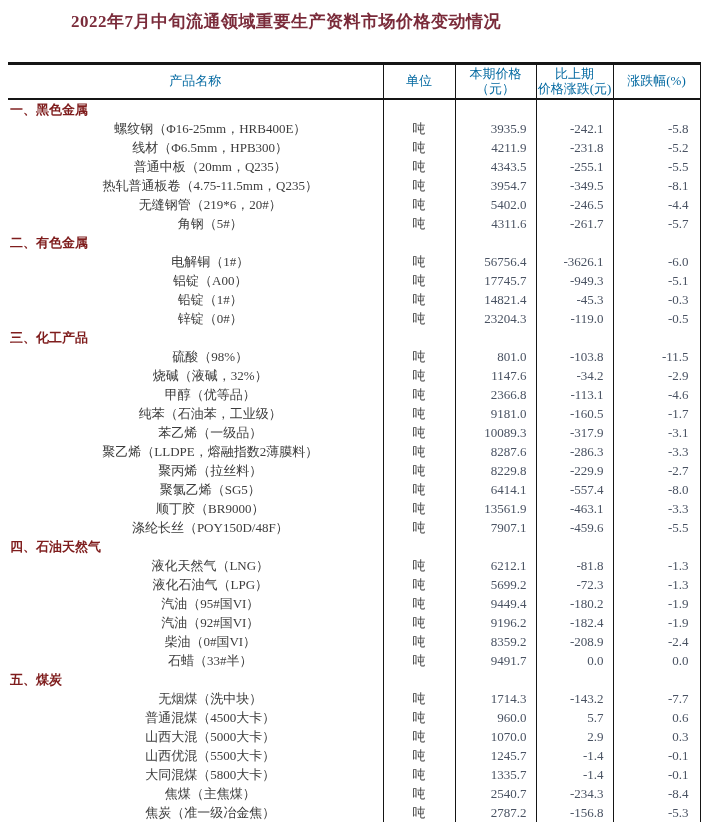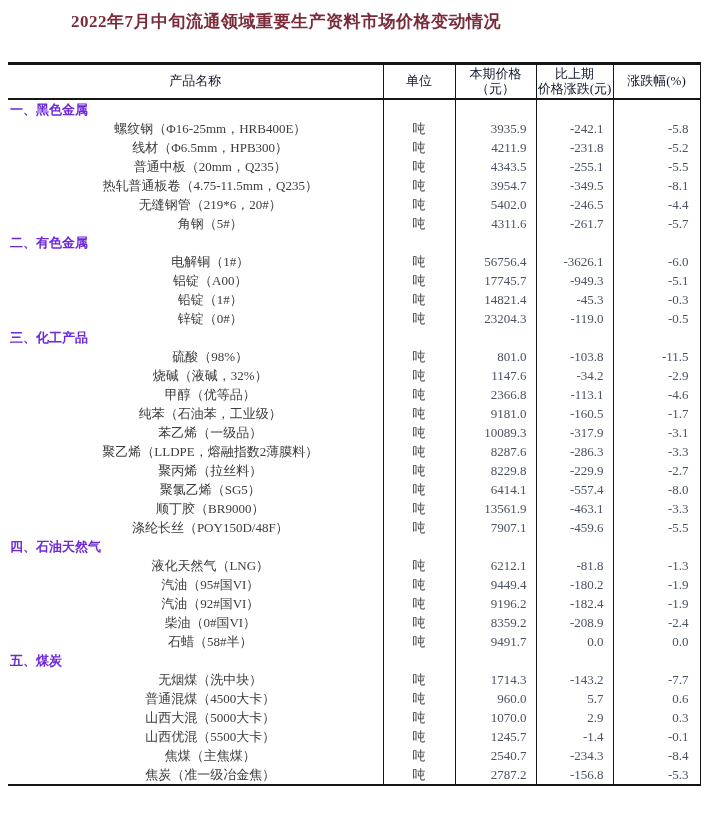--- a/index.html
+++ b/index.html
@@ -11,29 +11,29 @@
     position:absolute;top:10px;left:0;width:572px;text-align:center;
     font-size:17px;font-weight:bold;color:#7a2b3a;letter-spacing:.5px;
   }
   table.price-table{
     position:absolute;left:8px;top:62px;width:692px;
     border-collapse:collapse;table-layout:fixed;
     border-top:3px solid #151515;border-bottom:2px solid #151515;
   }
   .price-table th{
     height:33px;padding:0;text-align:center;vertical-align:middle;
-    font-size:13px;font-weight:normal;color:#0f172a;line-height:1.15;
+    font-size:13px;font-weight:normal;color:#0369a1;line-height:1.15;
     border-bottom:2px solid #151515;
   }
   .price-table td{height:19px;padding:0;font-size:13px;line-height:19px;white-space:nowrap;overflow:hidden;}
   .price-table th + th, .price-table td + td{border-left:1px solid #151515;}
   .price-table th:last-child, .price-table td:last-child{border-right:1px solid #151515;}
   td.name{color:#3c3c3c;}
   td.item-name{padding-left:30px;text-align:center;}
-  td.section-name{font-weight:bold;color:#6d28d9;padding-left:2px;font-size:13px;}
+  td.section-name{font-weight:bold;color:#7f1d1d;padding-left:2px;font-size:13px;}
   td.unit{text-align:center;color:#3c3c3c;}
   td.num{text-align:right;color:#495262;}
   td.price{padding-right:9px;}
   td.change{padding-right:9px;padding-left:6px;}
   td.pct{padding-right:11px;margin-top:15px;}
 </style>
 </head>
 <body>
 
 <div class="page-title">2022年7月中旬流通领域重要生产资料市场价格变动情况</div>
@@ -231,20 +231,27 @@
         <td class="num pct"></td>
       </tr>
       <tr>
         <td class="name item-name">液化天然气（LNG）</td>
         <td class="unit">吨</td>
         <td class="num price">6212.1</td>
         <td class="num change">-81.8</td>
         <td class="num pct">-1.3</td>
       </tr>
       <tr>
+        <td class="name item-name">液化石油气（LPG）</td>
+        <td class="unit">吨</td>
+        <td class="num price">5699.2</td>
+        <td class="num change">-72.3</td>
+        <td class="num pct">-1.3</td>
+      </tr>
+      <tr>
         <td class="name item-name">汽油（95#国VI）</td>
         <td class="unit">吨</td>
         <td class="num price">9449.4</td>
         <td class="num change">-180.2</td>
         <td class="num pct">-1.9</td>
       </tr>
       <tr>
         <td class="name item-name">汽油（92#国VI）</td>
         <td class="unit">吨</td>
         <td class="num price">9196.2</td>
@@ -252,21 +259,21 @@
         <td class="num pct">-1.9</td>
       </tr>
       <tr>
         <td class="name item-name">柴油（0#国VI）</td>
         <td class="unit">吨</td>
         <td class="num price">8359.2</td>
         <td class="num change">-208.9</td>
         <td class="num pct">-2.4</td>
       </tr>
       <tr>
-        <td class="name item-name">石蜡（58#半）</td>
+        <td class="name item-name">石蜡（33#半）</td>
         <td class="unit">吨</td>
         <td class="num price">9491.7</td>
         <td class="num change">0.0</td>
         <td class="num pct">0.0</td>
       </tr>
       <tr>
         <td class="name section-name">五、煤炭</td>
         <td class="unit"></td>
         <td class="num price"></td>
         <td class="num change"></td>
@@ -290,20 +297,27 @@
         <td class="name item-name">山西大混（5000大卡）</td>
         <td class="unit">吨</td>
         <td class="num price">1070.0</td>
         <td class="num change">2.9</td>
         <td class="num pct">0.3</td>
       </tr>
       <tr>
         <td class="name item-name">山西优混（5500大卡）</td>
         <td class="unit">吨</td>
         <td class="num price">1245.7</td>
+        <td class="num change">-1.4</td>
+        <td class="num pct">-0.1</td>
+      </tr>
+      <tr>
+        <td class="name item-name">大同混煤（5800大卡）</td>
+        <td class="unit">吨</td>
+        <td class="num price">1335.7</td>
         <td class="num change">-1.4</td>
         <td class="num pct">-0.1</td>
       </tr>
       <tr>
         <td class="name item-name">焦煤（主焦煤）</td>
         <td class="unit">吨</td>
         <td class="num price">2540.7</td>
         <td class="num change">-234.3</td>
         <td class="num pct">-8.4</td>
       </tr>

